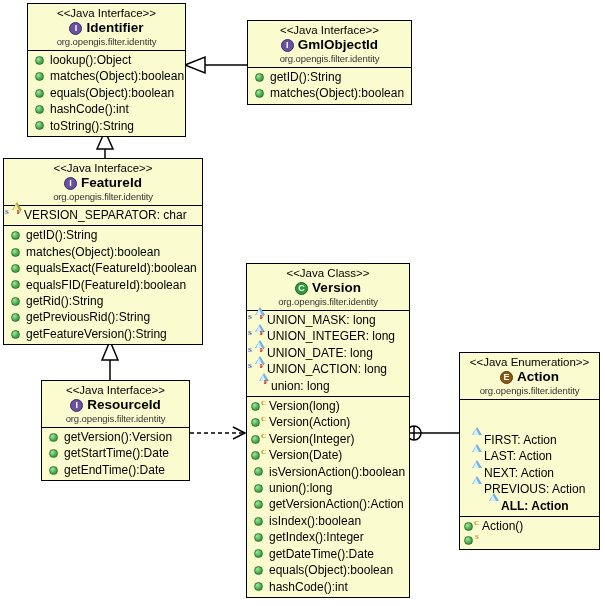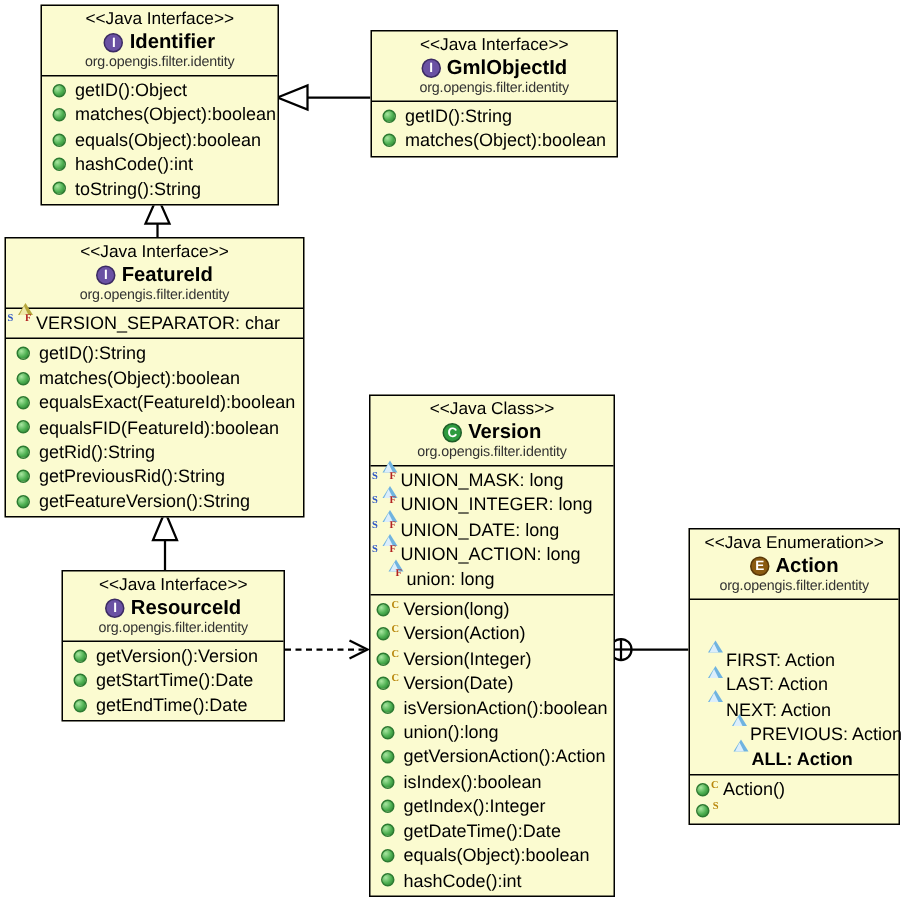--- a/index.html
+++ b/index.html
@@ -191,21 +191,21 @@
       <div class="stereotype">&lt;&lt;Java Interface&gt;&gt;</div>
       <div class="clsname">
         <span class="ico ico-iface">I</span>
         <span>Identifier</span>
       </div>
       <div class="pkg">org.opengis.filter.identity</div>
     </div>
     <div class="compartment">
       <div class="member">
           <span class="ico-method"></span>
-          <span>getID():Object</span>
+          <span>lookup():Object</span>
         </div>
       <div class="member">
           <span class="ico-method"></span>
           <span>matches(Object):boolean</span>
         </div>
       <div class="member">
           <span class="ico-method"></span>
           <span>equals(Object):boolean</span>
         </div>
       <div class="member">
@@ -478,21 +478,21 @@
       </div>
       <div class="member" style="padding-left:5px;">
         <span class="ico-wrap">
             <span class="ico-field">
               <span class="tri"></span>
               <span class="tri-in"></span>
             </span>
           </span>
         <span>NEXT: Action</span>
       </div>
-      <div class="member" style="padding-left:21px;">
+      <div class="member" style="padding-left:5px;">
         <span class="ico-wrap">
             <span class="ico-field">
               <span class="tri"></span>
               <span class="tri-in"></span>
             </span>
           </span>
         <span>PREVIOUS: Action</span>
       </div>
       <div class="member" style="padding-left:22px;font-weight:bold;">
         <span class="ico-wrap">

